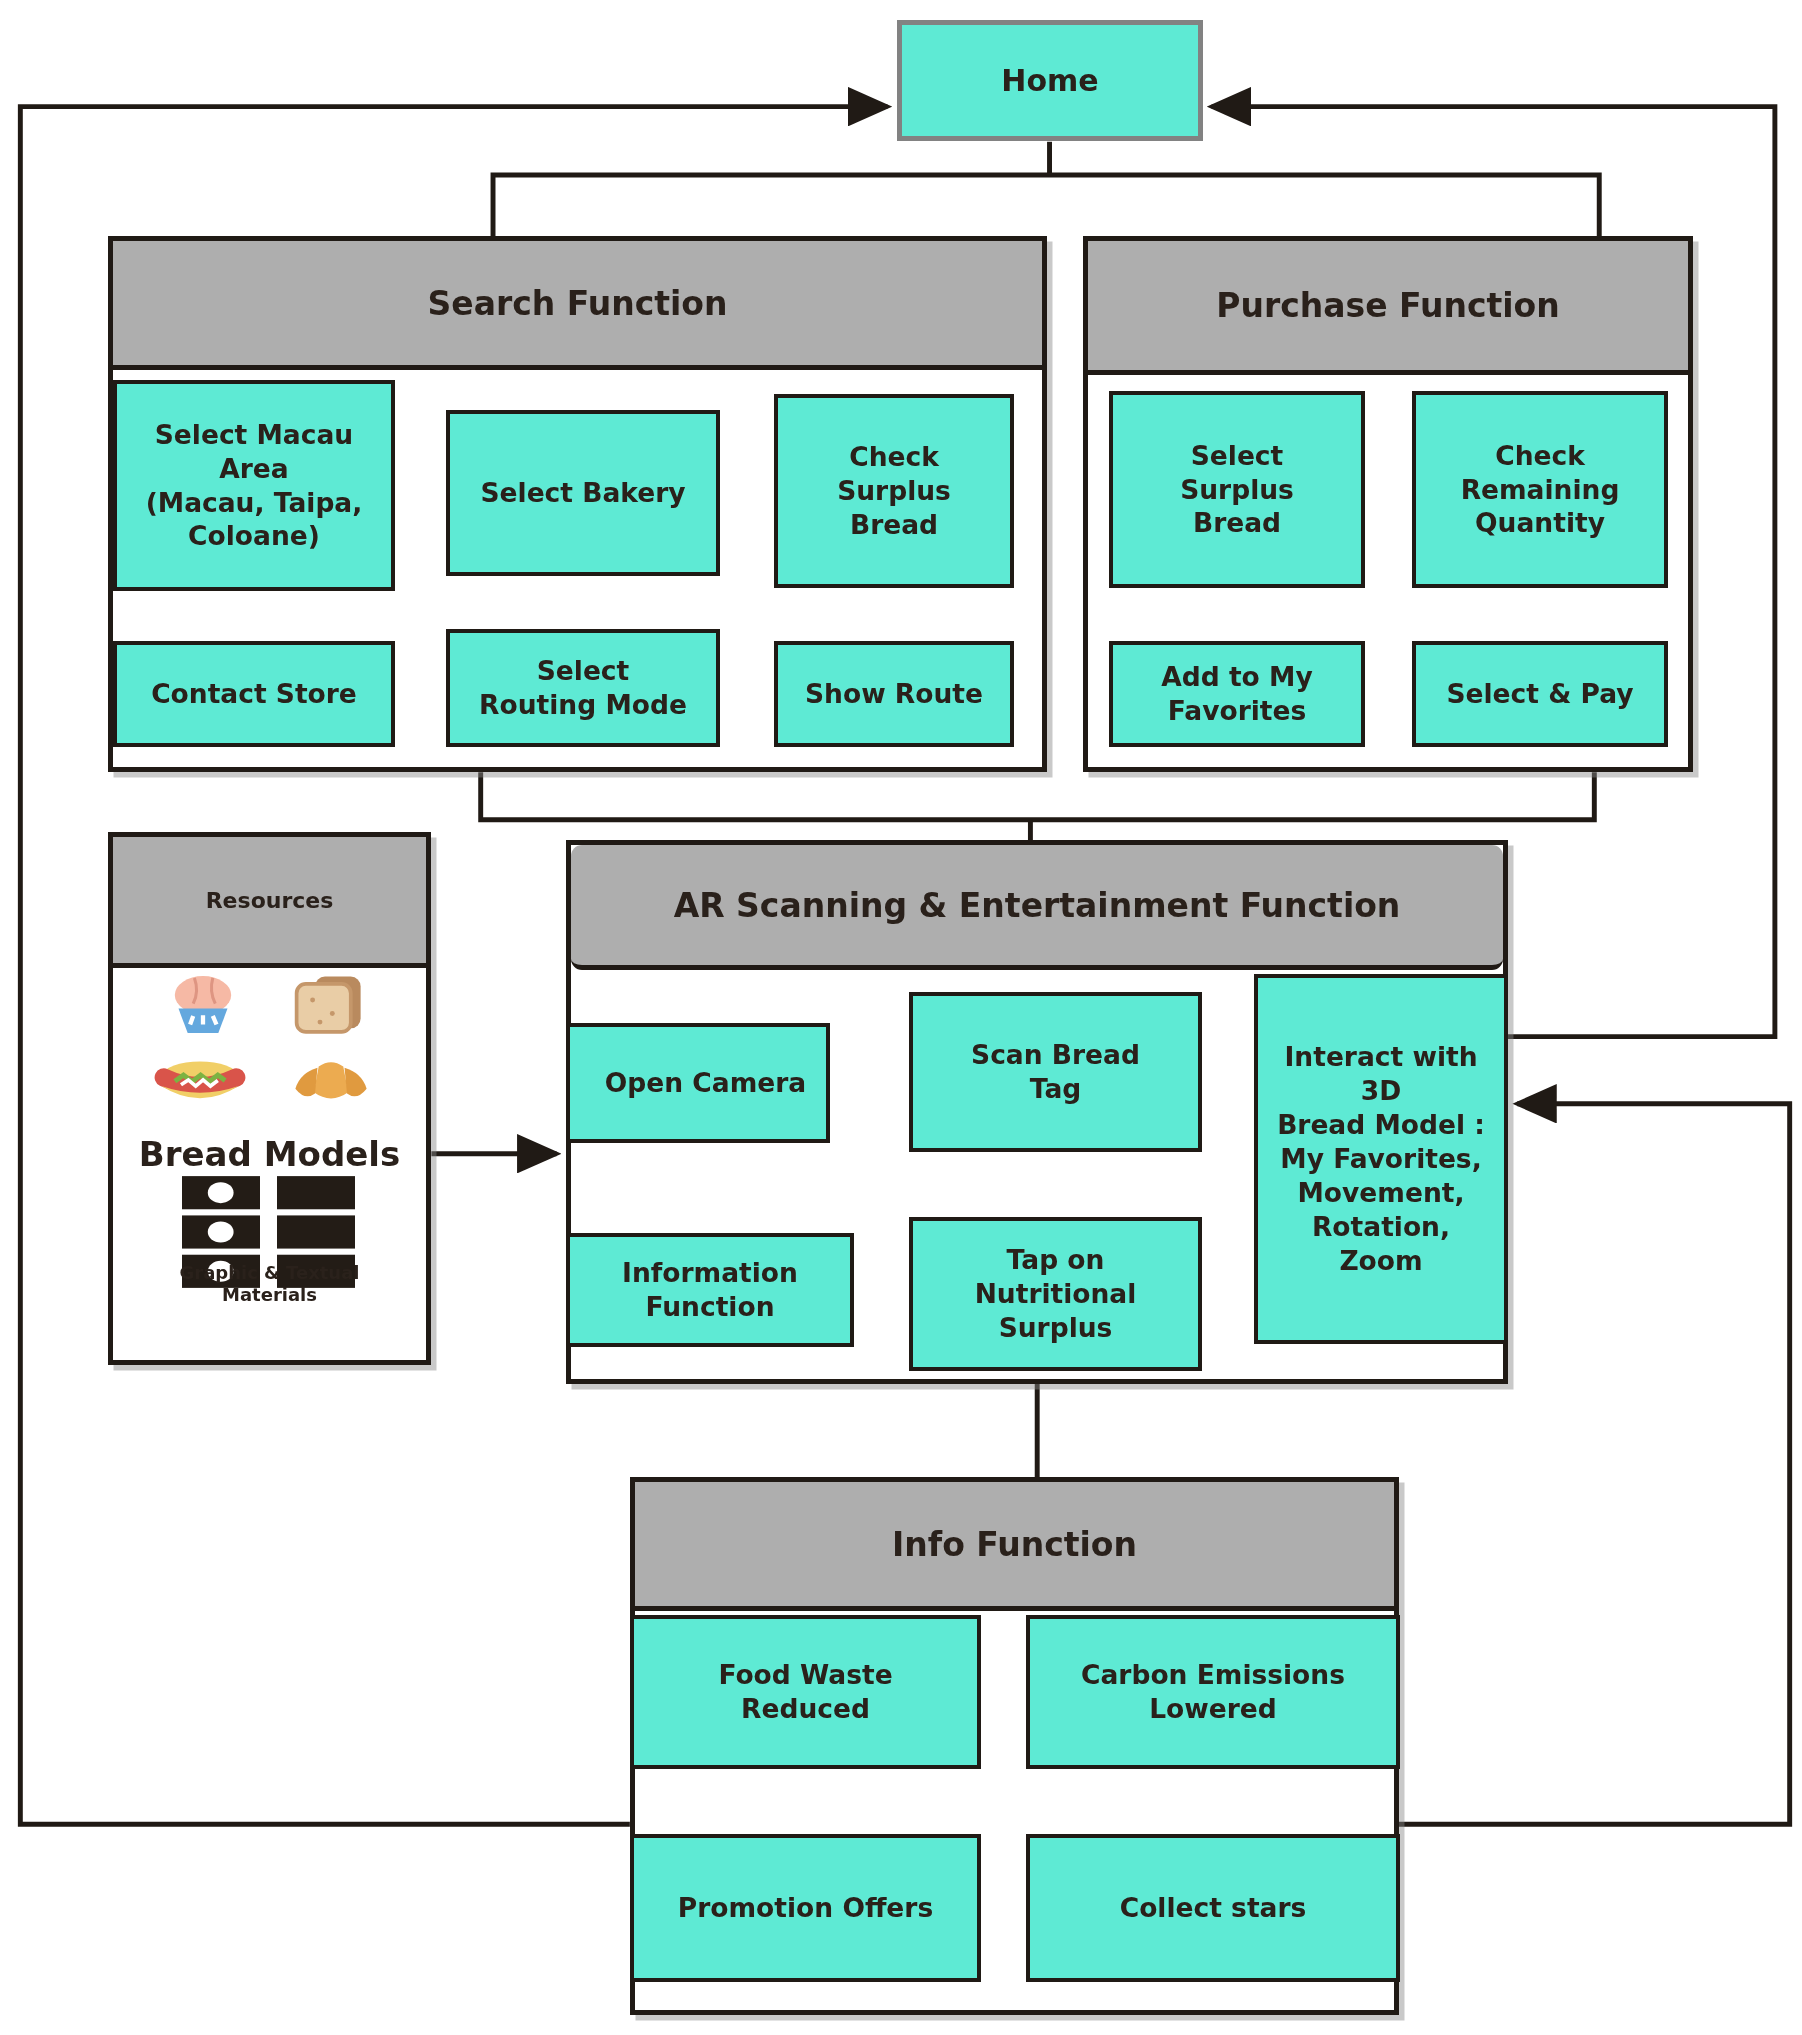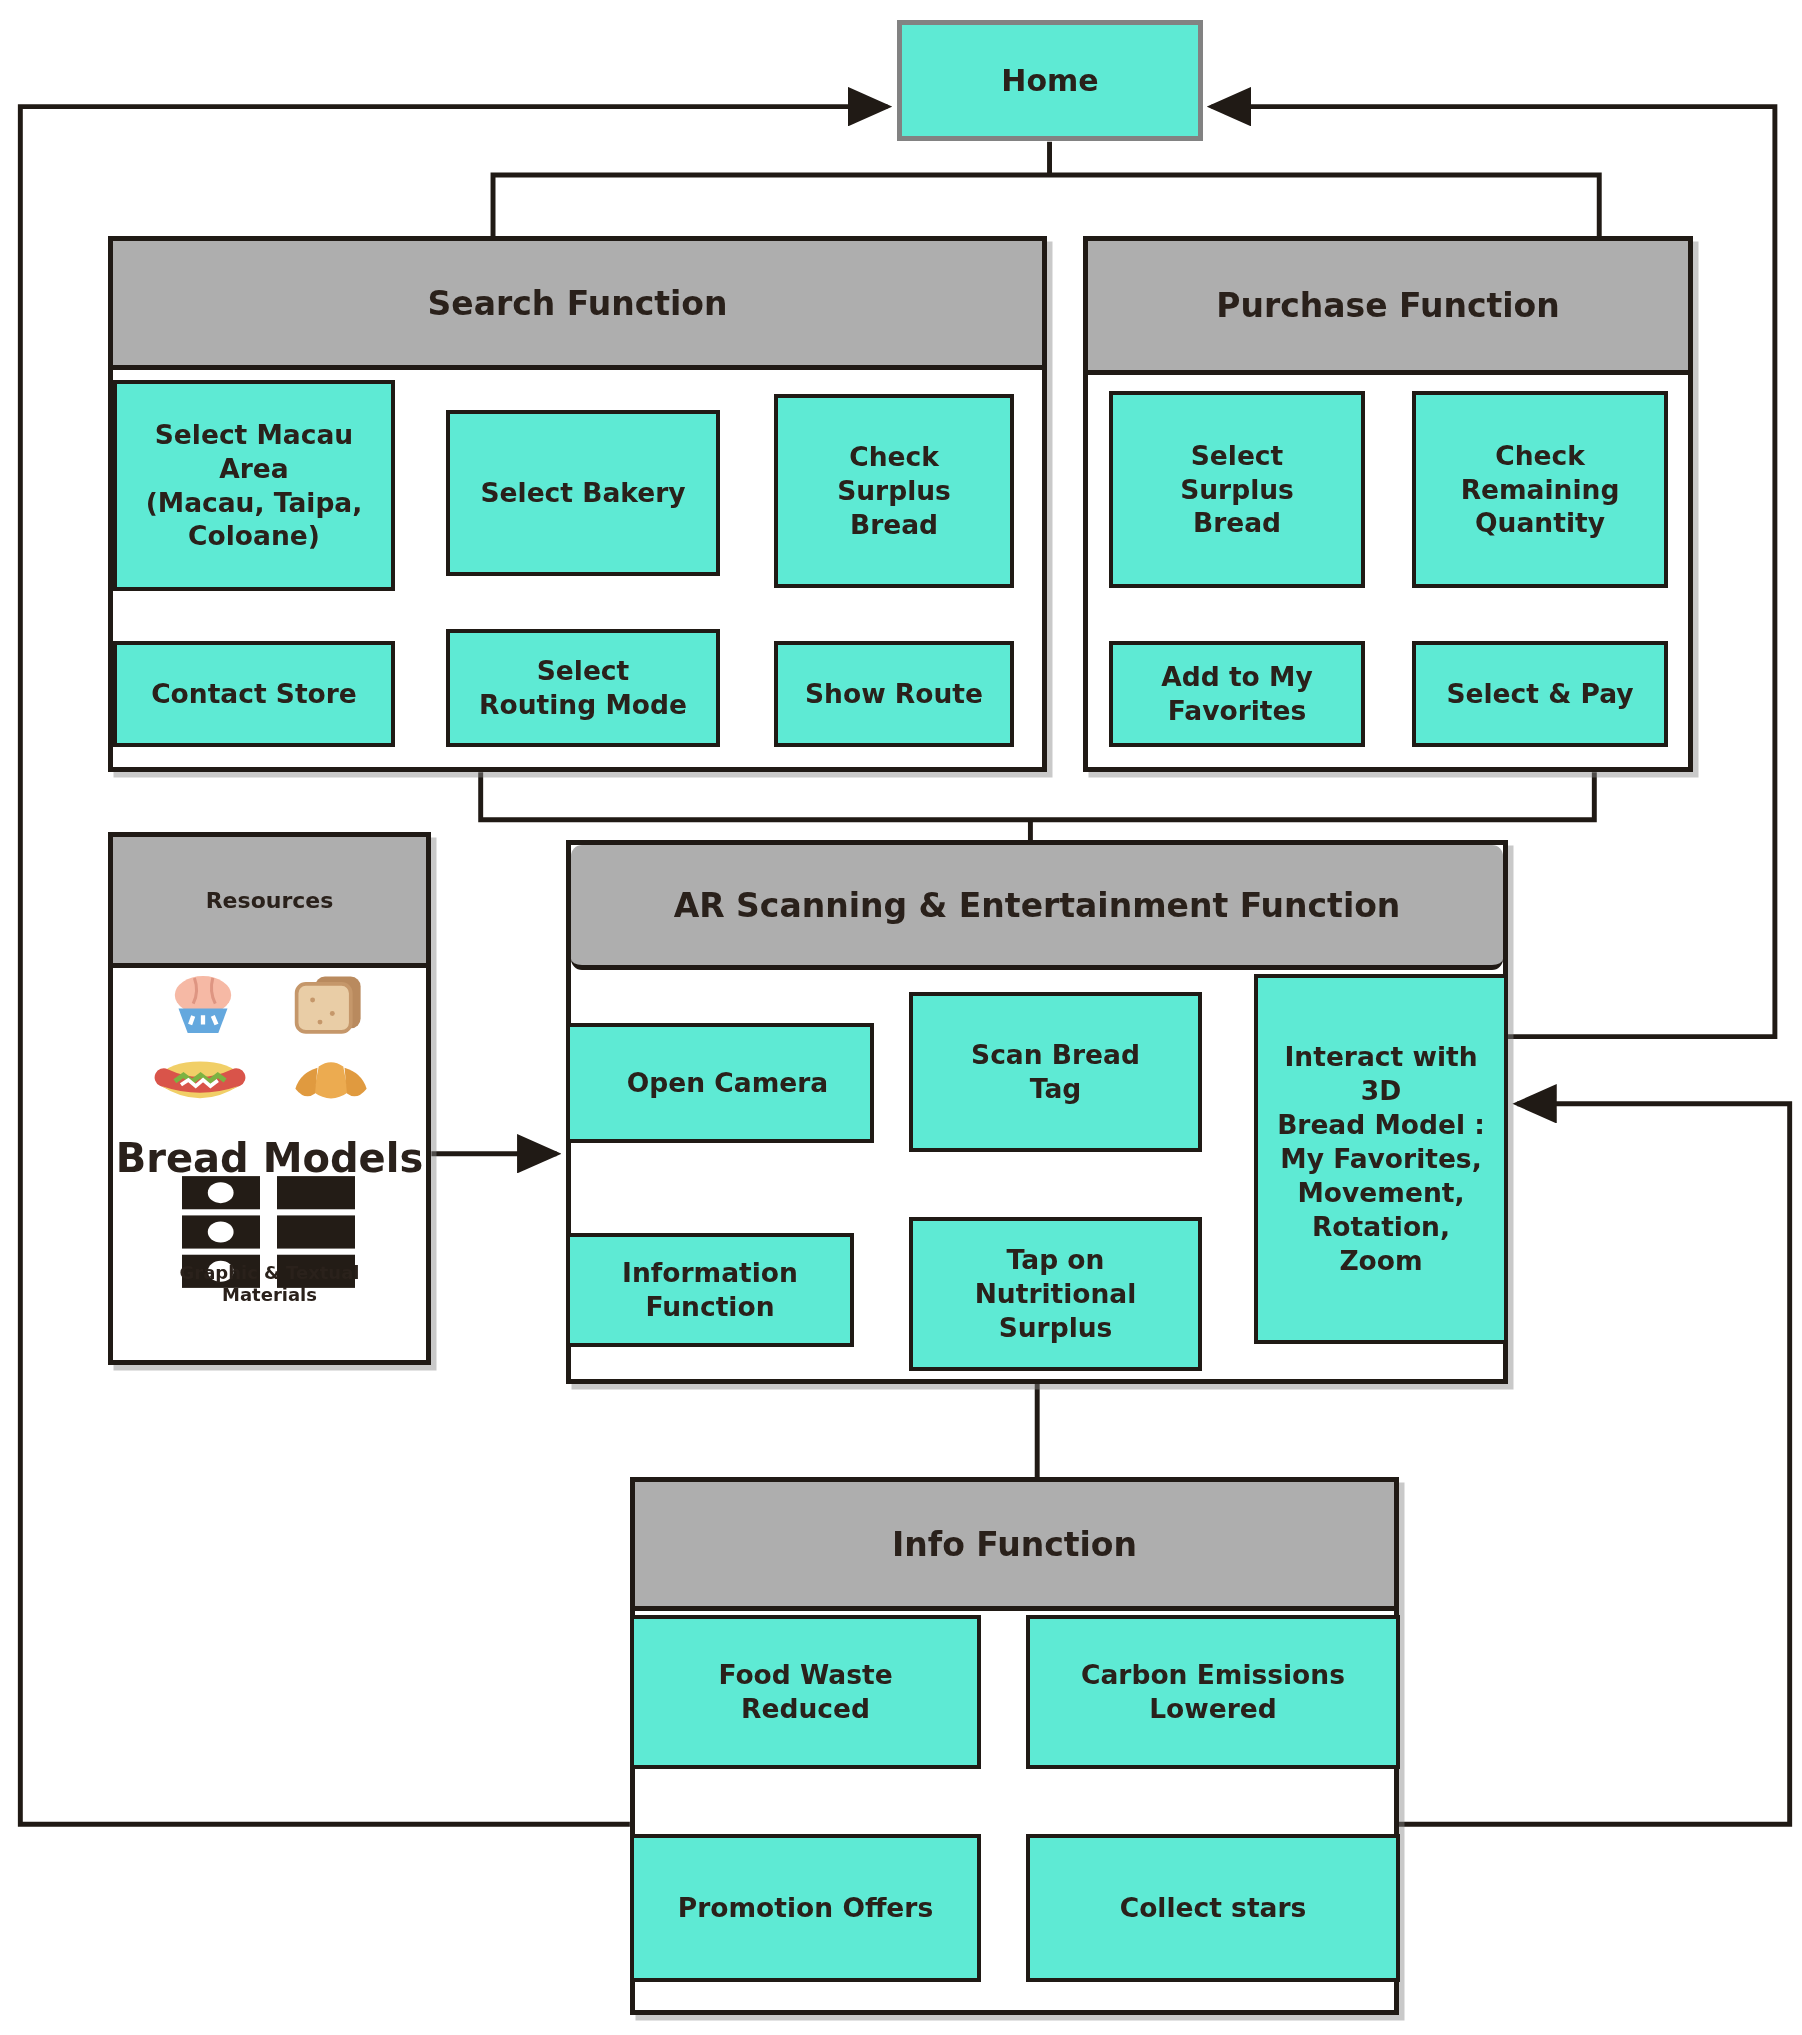--- a/index.html
+++ b/index.html
@@ -122,41 +122,41 @@
     <path d="M16,46 Q75,74 134,46" stroke="#d9544a" stroke-width="30" stroke-linecap="round" fill="none"></path>
     <path d="M34,52 L48,42 L62,53 L76,42 L90,53 L104,42 L116,51" stroke="#7cb342" stroke-width="8" fill="none"></path>
     <path d="M44,58 L56,50 L68,60 L80,50 L92,60 L104,51" stroke="#ffffff" stroke-width="6" fill="none"></path>
     <path d="M12,60 Q75,100 138,60 Q75,82 12,60 Z" fill="#f1cf67"></path>
   </svg>
   <svg class="icon" style="left:288px;top:1053px;" width="86" height="64" viewBox="0 0 140 104">
     <path d="M50,22 Q70,8 90,22 L98,64 Q70,84 42,64 Z" fill="#ecab50"></path>
     <path d="M48,24 Q20,32 12,58 Q28,78 44,66 Z" fill="#e09a3f"></path>
     <path d="M92,24 Q120,32 128,58 Q112,78 96,66 Z" fill="#e09a3f"></path>
   </svg>
-  <div class="res-label" style="top:1134px;font-size:40px;">Bread Models</div>
+  <div class="res-label" style="top:1134px;font-size:34px;">Bread Models</div>
   <svg class="icon" style="left:182px;top:1176px;" width="78" height="112" viewBox="0 0 127 182">
     <rect x="0" y="0" width="127" height="54" fill="#231c16"></rect>
     <rect x="0" y="64" width="127" height="54" fill="#231c16"></rect>
     <rect x="0" y="128" width="127" height="54" fill="#231c16"></rect>
     <ellipse cx="63" cy="27" rx="21" ry="17" fill="#ffffff"></ellipse>
     <ellipse cx="63" cy="91" rx="21" ry="17" fill="#ffffff"></ellipse>
     <ellipse cx="63" cy="155" rx="21" ry="17" fill="#ffffff"></ellipse>
   </svg>
   <svg class="icon" style="left:277px;top:1176px;" width="78" height="112" viewBox="0 0 127 182">
     <rect x="0" y="0" width="127" height="54" fill="#231c16"></rect>
     <rect x="0" y="64" width="127" height="54" fill="#231c16"></rect>
     <rect x="0" y="128" width="127" height="54" fill="#231c16"></rect>
   </svg>
   <div class="res-label" style="top:1252px;font-size:18px;margin-top:10px;">Graphic &amp; Textual
 Materials</div>
 
   <div class="section" style="left:566px;top:840px;width:942px;height:544px;">
     <div class="section-header" style="height:125px;border-radius:11px;">AR Scanning &amp; Entertainment Function</div>
   </div>
-  <div class="node" style="left:566px;top:1023px;width:308px;height:120px;padding-left:15px;">Open Camera</div>
+  <div class="node" style="left:566px;top:1023px;width:264px;height:120px;padding-left:15px;">Open Camera</div>
   <div class="node" style="left:909px;top:992px;width:293px;height:160px;">Scan Bread
 Tag</div>
   <div class="node" style="left:1254px;top:974px;width:254px;height:370px;">Interact with
 3D
 Bread Model :
 My Favorites,
 Movement,
 Rotation,
 Zoom</div>
   <div class="node" style="left:909px;top:1217px;width:293px;height:154px;">Tap on

